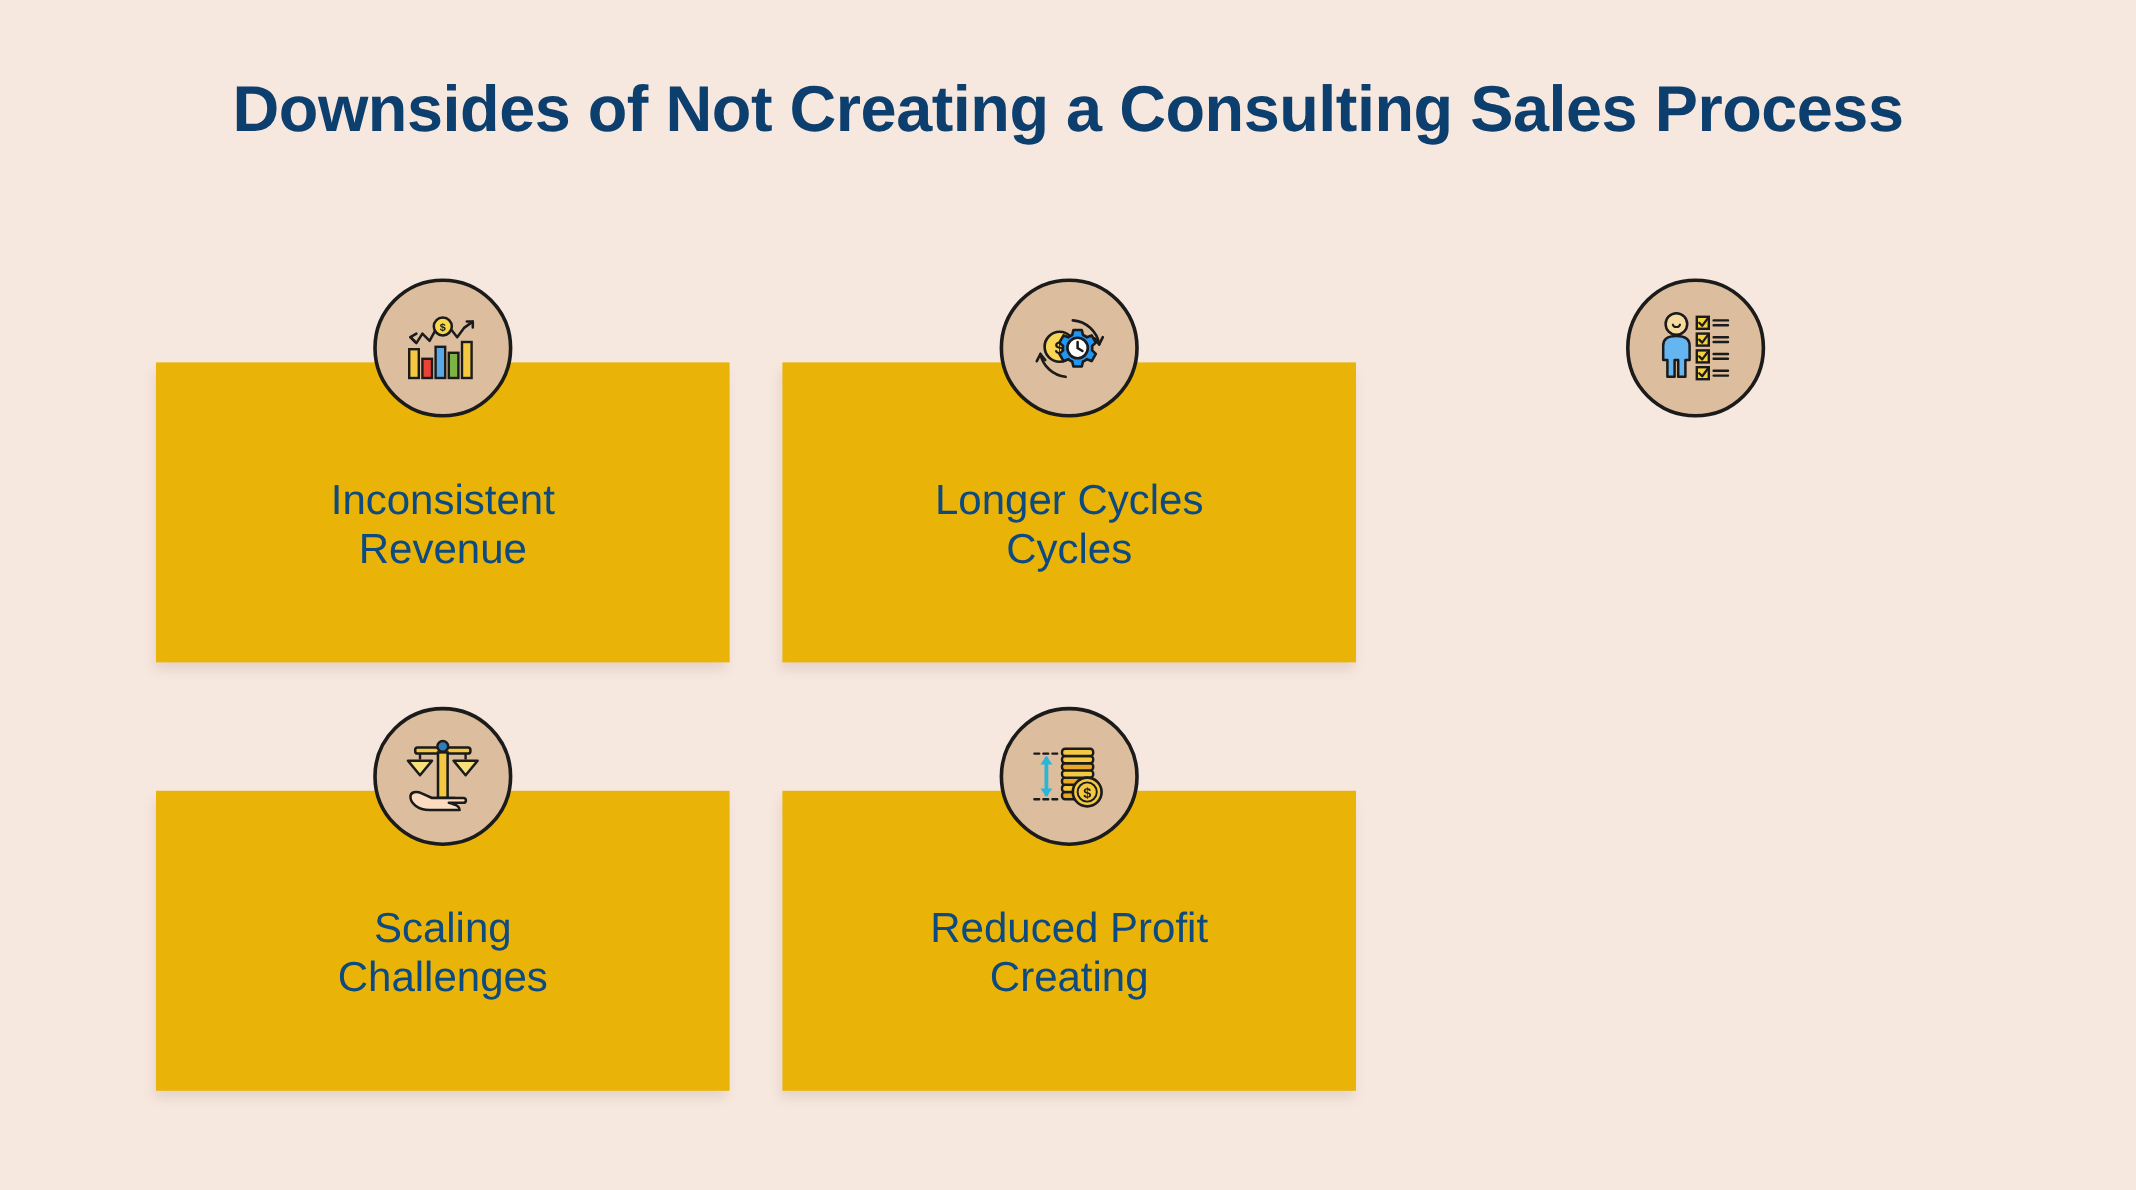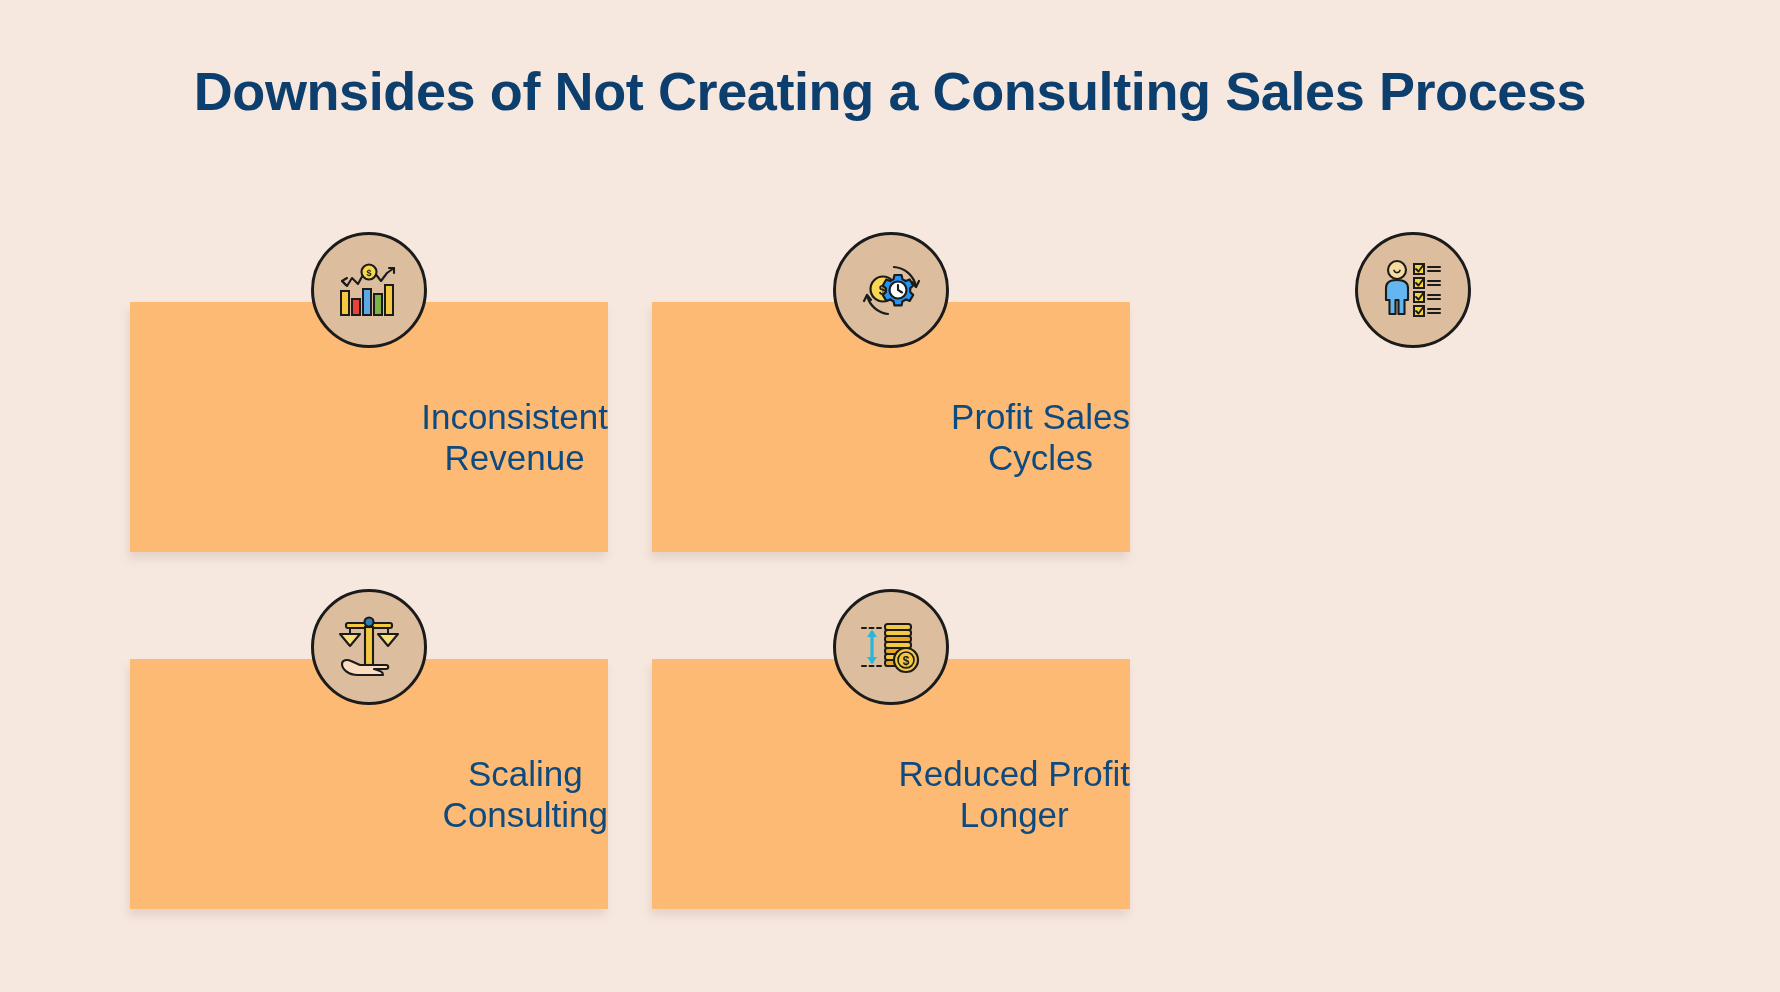--- a/index.html
+++ b/index.html
@@ -60,25 +60,25 @@
     width: 478px;
     height: 320px;
   }
 
   .card {
     position: absolute;
     left: 0;
     top: 70px;
     width: 478px;
     height: 250px;
-    background: #fdba74;
+    background: #eab308;
     box-shadow: -2px 7px 9px rgba(110, 80, 60, 0.13);
     display: flex;
     align-items: center;
-    justify-content: flex-end;
+    justify-content: center;
     padding-top: 22px;
   }
 
   .card-label {
     color: #0d4a80;
     font-size: 35px;
     font-weight: 500;
     line-height: 1.16;
     text-align: center;
     white-space: pre-line;
@@ -151,21 +151,21 @@
           <circle cx="25" cy="30" r="12.5" fill="#f9d653" stroke="#1b1b1b" stroke-width="2.2"></circle>
           <text x="25" y="36" font-family="'Liberation Sans',sans-serif" font-size="15" font-weight="bold" fill="#1b1b1b" text-anchor="middle">$</text>
           <g transform="translate(40,31)">
             <path d="M-3.5,-15 h7 l1,4.2 a11.5,11.5 0 0 1 3.2,1.9 l4-1.6 l3.5,6 l-3.1,2.9 a11.5,11.5 0 0 1 0,3.6 l3.1,2.9 l-3.5,6 l-4,-1.6 a11.5,11.5 0 0 1 -3.2,1.9 l-1,4.2 h-7 l-1,-4.2 a11.5,11.5 0 0 1 -3.2,-1.9 l-4,1.6 l-3.5,-6 l3.1,-2.9 a11.5,11.5 0 0 1 0,-3.6 l-3.1,-2.9 l3.5,-6 l4,1.6 a11.5,11.5 0 0 1 3.2,-1.9 z" fill="#2196f3" stroke="#1b1b1b" stroke-width="2.2" stroke-linejoin="round"></path>
             <circle cx="0" cy="0" r="8.5" fill="#ffffff" stroke="#1b1b1b" stroke-width="2.2"></circle>
             <path d="M0 -5 L0 0 L4 2.5" fill="none" stroke="#1b1b1b" stroke-width="2.1" stroke-linecap="round"></path>
           </g>
         </svg>
       </div>
       <div class="card">
-        <div class="card-label">Profit Sales
+        <div class="card-label">Longer Cycles
 Cycles</div>
       </div>
     </div>
 
     <div class="cell">
       <div class="badge">
         <svg width="66" height="62" viewBox="0 0 66 62">
 
           <circle cx="17" cy="11" r="9" fill="#f7dca0" stroke="#1b1b1b" stroke-width="2.1"></circle>
           <path d="M14 11.5 a3.2 3.2 0 0 0 6 0" fill="none" stroke="#1b1b1b" stroke-width="1.7" stroke-linecap="round"></path>
@@ -209,21 +209,21 @@
           <path d="M4 19 h20 l-10 12 z" fill="#f7e07a" stroke="#1b1b1b" stroke-width="2.1" stroke-linejoin="round"></path>
 
           <path d="M52 13 v5" stroke="#1b1b1b" stroke-width="2"></path>
           <path d="M42 19 h20 l-10 12 z" fill="#f7e07a" stroke="#1b1b1b" stroke-width="2.1" stroke-linejoin="round"></path>
 
           <path d="M6 49 c0 -4 5 -5 9 -3 l9 4 h26 c3 0 3 4 0 4 h-12 c7 2 9 3 9 6 H22 c-10 0 -16 -6 -16 -11 z" fill="#fbdcc0" stroke="#1b1b1b" stroke-width="2.1" stroke-linejoin="round"></path>
         </svg>
       </div>
       <div class="card">
         <div class="card-label">Scaling
-Consulting</div>
+Challenges</div>
       </div>
     </div>
 
     <div class="cell">
       <div class="badge">
         <svg width="66" height="58" viewBox="0 0 66 58">
 
           <path d="M4 10 H26" stroke="#1b1b1b" stroke-width="2" stroke-dasharray="4 3.5" stroke-linecap="round"></path>
           <path d="M4 48 H26" stroke="#1b1b1b" stroke-width="2" stroke-dasharray="4 3.5" stroke-linecap="round"></path>
 
@@ -240,19 +240,19 @@
             <rect x="27" y="12" width="26" height="6" rx="2.6" fill="#f5c842"></rect>
             <rect x="27" y="6" width="26" height="6" rx="2.6" fill="#f5c842"></rect>
           </g>
           <circle cx="48" cy="42" r="12" fill="#f5c842" stroke="#1b1b1b" stroke-width="2.2"></circle>
           <circle cx="48" cy="42" r="8" fill="none" stroke="#1b1b1b" stroke-width="1.6"></circle>
           <text x="48" y="47" font-family="'Liberation Sans',sans-serif" font-size="12" font-weight="bold" fill="#1b1b1b" text-anchor="middle">$</text>
         </svg>
       </div>
       <div class="card">
         <div class="card-label">Reduced Profit
-Longer</div>
+Creating</div>
       </div>
     </div>
 
 
   </div>
 </div>
 
 </body></html>

